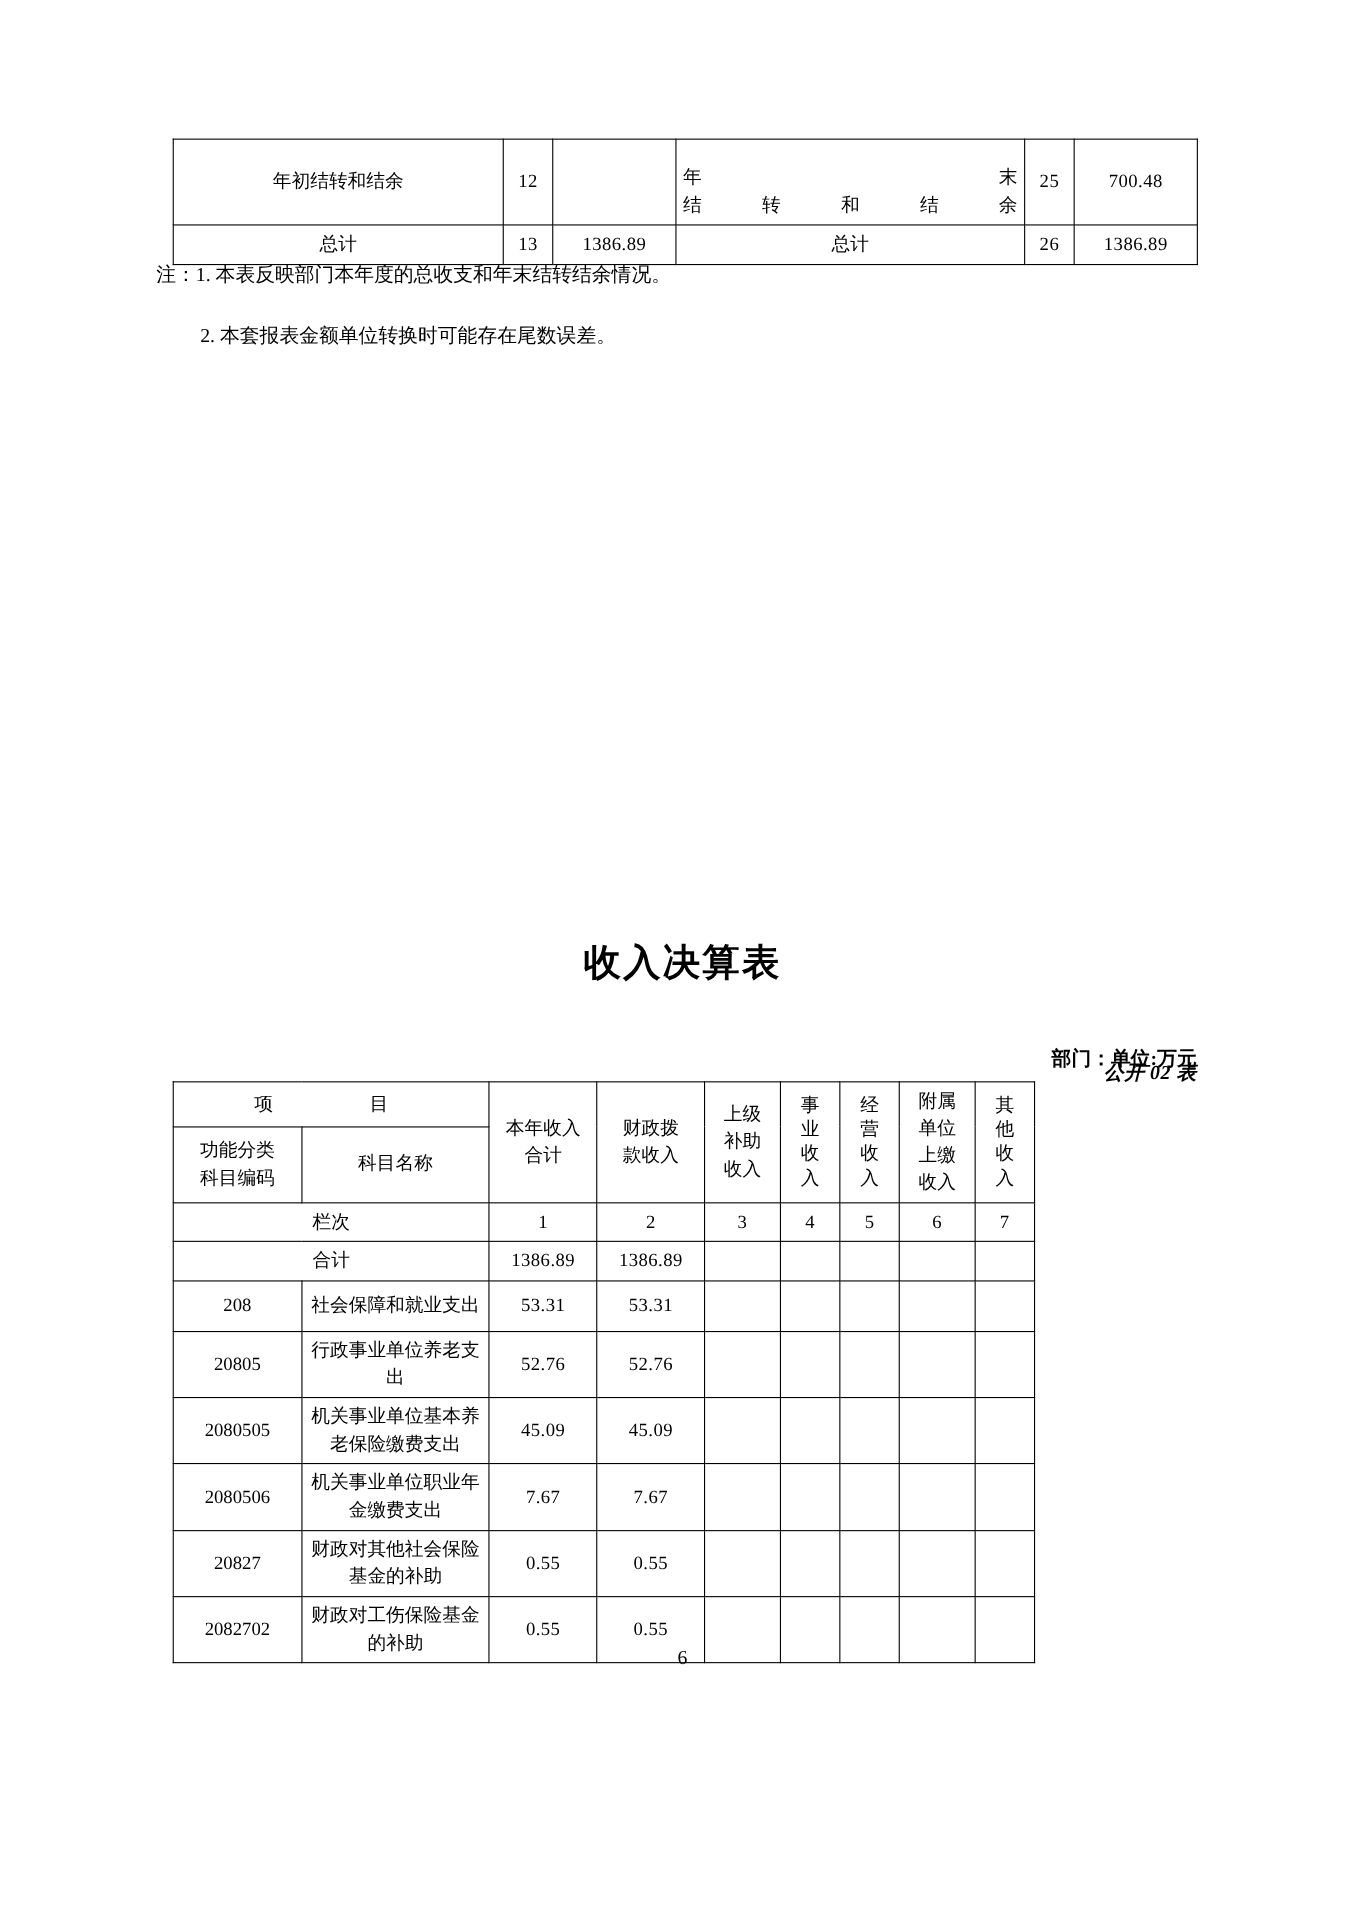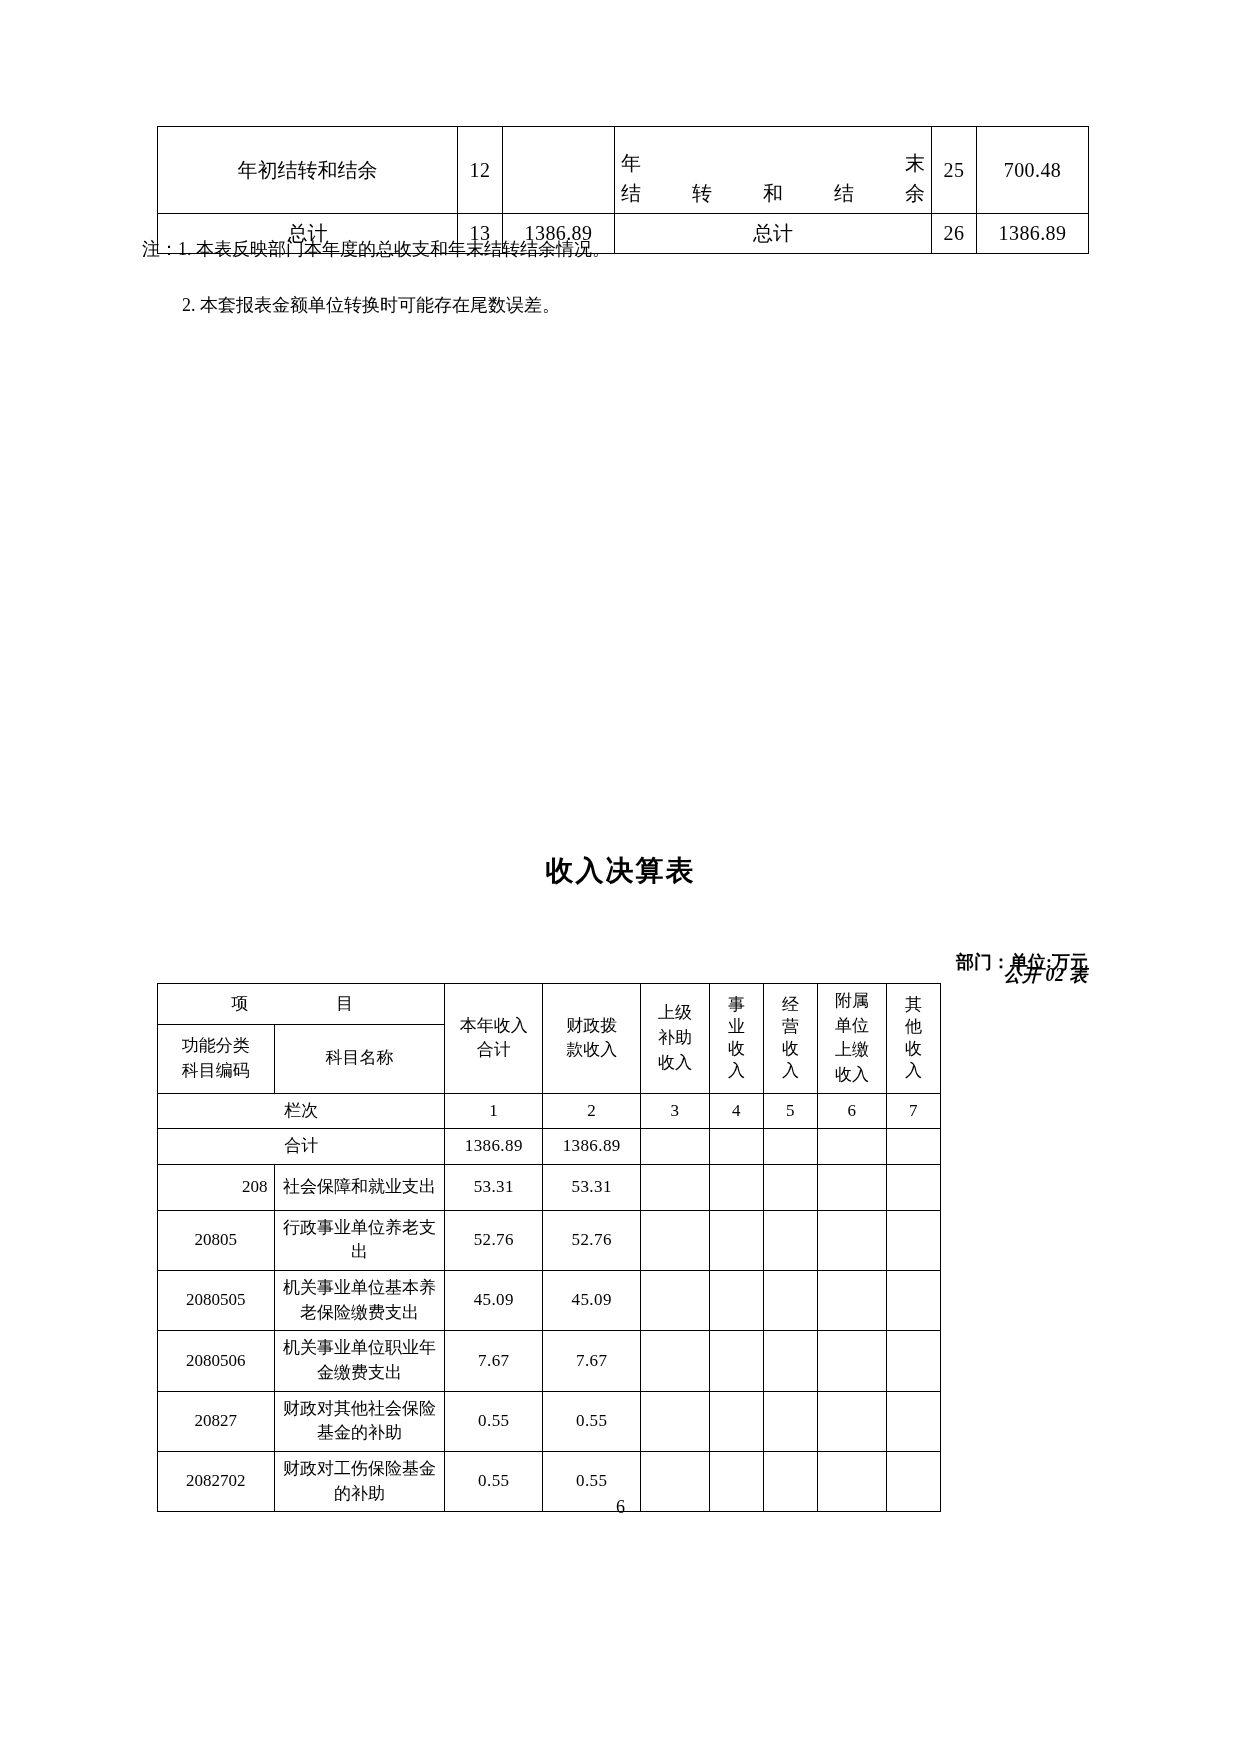--- a/index.html
+++ b/index.html
@@ -20,21 +20,21 @@
     background: #ffffff;
     overflow: hidden;
     box-sizing: border-box;
   }
 
   
   .fin-table {
     border-collapse: collapse;
     table-layout: fixed;
     width: 100%;
-    font-size: 20px;
+    font-size: 17px;
     line-height: 1.45;
   }
   .fin-table td, .fin-table th {
     border: 1.15px solid #000000;
     padding: 5px 6px;
     vertical-align: middle;
     font-weight: normal;
     text-align: center;
     word-break: break-all;
     box-sizing: border-box;
@@ -98,21 +98,21 @@
   .note-line { margin: 0 0 28px 0; white-space: nowrap; }
   .note-line.indent { padding-left: 40px; }
 
   
   .report2-title {
     position: absolute;
     left: 0;
     top: 852px;
     width: 1241px;
     text-align: center;
-    font-size: 28px;
+    font-size: 34px;
     font-weight: bold;
     letter-spacing: 2px;
     font-family: "Liberation Serif", "DejaVu Serif", serif;
   }
   .sheet-no {
     position: absolute;
     right: 153px;
     top: 921px;
     font-size: 18px;
     font-weight: bold;
@@ -151,21 +151,21 @@
   .inc-table .hcell { height: 34px; text-align: center; }
   .inc-table .vtext {
     
     line-height: 1.3;
     padding: 4px 2px;
   }
   .inc-table .vtext span { display: block; }
   .inc-table .stack2 { line-height: 1.45; }
   .inc-table .stack2 span { display: block; }
   .inc-table td.row-tall { height: 56px; }
-  .inc-table td.row-mid  { height: 46px; text-align: right; }
+  .inc-table td.row-mid  { height: 46px; }
   .spaced-title { letter-spacing: 18px; padding-left: 18px; }
 
   .page-number {
     position: absolute;
     left: 0;
     top: 1497px;
     width: 1241px;
     text-align: center;
     font-size: 18px;
   }

